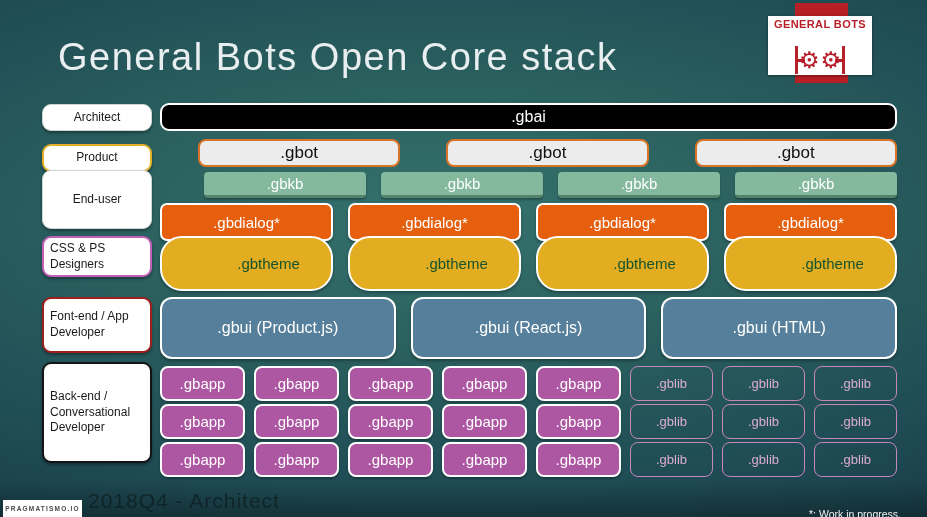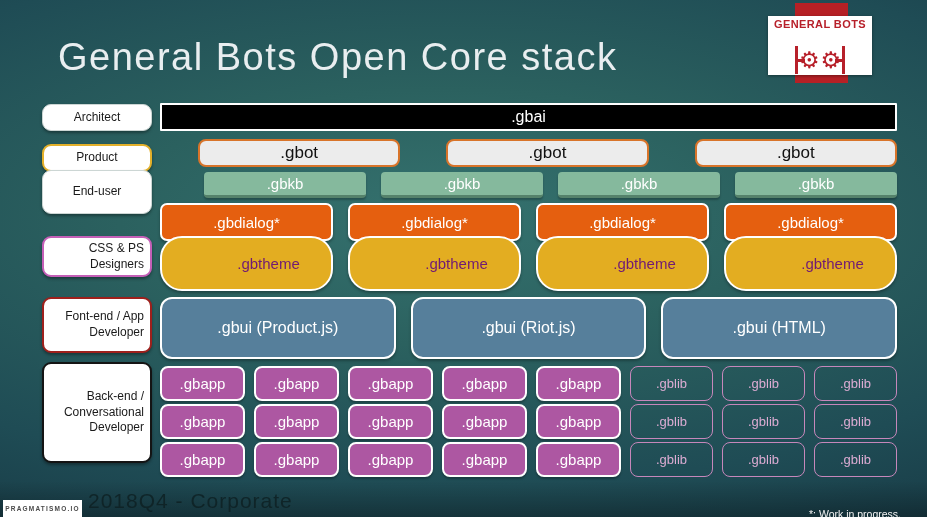--- a/index.html
+++ b/index.html
@@ -30,52 +30,52 @@
   .logo-gears { display:flex; align-items:center; gap:1px; }
   .gear { color:#b7202a; font-size:23px; line-height:24px; }
   .vbar { width:3px; height:28px; background:#b7202a; position:relative; display:inline-block; }
   .vbar::before { content:""; position:absolute; top:13px; width:7px; height:3px; background:#b7202a; }
   .vbar-left::before { left:3px; }
   .vbar-right::before { right:3px; }
   
   .label {
     position:absolute; left:42px; width:110px;
     background:#fff; border-radius:9px;
-    display:flex; align-items:center; justify-content:center; text-align:right;
+    display:flex; align-items:center; justify-content:center; text-align:left;
     color:#1a1a1a; font-size:12px; line-height:1.3; padding:2px 6px;
     box-shadow:0 2px 3px rgba(0,0,0,0.35);
   }
   .lbl-architect { top:104px; height:27px; border:1.5px solid #ccd6d4; }
   .lbl-product   { top:144px; height:28px; border:2px solid #e3b02a; }
-  .lbl-enduser   { top:170px; height:44px; border:1.5px solid #ccd6d4; }
+  .lbl-enduser   { top:170px; height:59px; border:1.5px solid #ccd6d4; }
   .lbl-designers { top:236px; height:41px; border:2px solid #c45fb7; }
   .lbl-frontend  { top:297px; height:56px; border:2px solid #9e201c; }
   .lbl-backend   { top:362px; height:101px; border:2px solid #141414; }
   
   .content-row { position:absolute; left:160px; width:737px; display:flex; }
   .box {
     flex:1; display:flex; align-items:center; justify-content:center;
     white-space:nowrap;
   }
   .row-gbai { top:103px; height:28px; }
-  .gbai-box { background:#000; border:2px solid #fff; border-radius:1px; color:#fff; font-size:16px; }
+  .gbai-box { background:#000; border:2px solid #fff; border-radius:9px; color:#fff; font-size:16px; }
 
   .row-gbot { top:139px; height:28px; gap:8px; }
   .gbot-box { background:#ececec; border:2px solid #d8742a; border-radius:8px; color:#111; font-size:17px;margin-left:38px; }
 
   .row-gbkb { top:172px; height:26px; gap:15px;padding-left:44px; }
   .gbkb-box {
     background:#85b99d; border-radius:4px; color:#fff; font-size:15px;
     border-bottom:3px solid #55826b; box-shadow:0 2px 2px rgba(0,0,0,0.25);
   }
   .row-gbdialog { top:203px; height:38px; gap:15px; }
   .gbdialog-box { background:#e55f0f; border:2px solid #fff; border-radius:7px; color:#fff; font-size:15px; box-shadow:0 2px 3px rgba(0,0,0,0.3); }
 
   .row-gbtheme { top:236px; height:55px; gap:15px; }
-  .gbtheme-box { background:#e3ad21; border:2px solid #fff; border-radius:22px; color:#701a75; font-size:15px; box-shadow:0 2px 3px rgba(0,0,0,0.3);padding-left:44px; }
+  .gbtheme-box { background:#e3ad21; border:2px solid #fff; border-radius:22px; color:#14532d; font-size:15px; box-shadow:0 2px 3px rgba(0,0,0,0.3);padding-left:44px; }
 
   .row-gbui { top:297px; height:62px; gap:15px; }
   .gbui-box { background:#567f9b; border:2.5px solid #fff; border-radius:12px; color:#fff; font-size:16px; box-shadow:0 2px 3px rgba(0,0,0,0.3); }
 
   .row-gbapp { height:35px; gap:9px; }
   .row-gbapp1 { top:366px; } .row-gbapp2 { top:404px; } .row-gbapp3 { top:442px; }
   .gbapp-box { background:#ad57a2; border:2.5px solid #fff; border-radius:8px; color:#fff; font-size:15px; box-shadow:0 2px 2px rgba(0,0,0,0.25); }
   .gblib-box { background:transparent; border:1.5px solid #c687bb; border-radius:8px; color:#dcacd3; font-size:13px; }
   
   .brandbox {
@@ -137,21 +137,21 @@
 
   <div class="content-row row-gbtheme">
     <div class="box gbtheme-box">.gbtheme</div>
     <div class="box gbtheme-box">.gbtheme</div>
     <div class="box gbtheme-box">.gbtheme</div>
     <div class="box gbtheme-box">.gbtheme</div>
   </div>
 
   <div class="content-row row-gbui">
     <div class="box gbui-box">.gbui (Product.js)</div>
-    <div class="box gbui-box">.gbui (Riot.js)</div>
+    <div class="box gbui-box">.gbui (React.js)</div>
     <div class="box gbui-box">.gbui (HTML)</div>
   </div>
 
   <div class="content-row row-gbapp row-gbapp1">
     <div class="box gbapp-box">.gbapp</div>
     <div class="box gbapp-box">.gbapp</div>
     <div class="box gbapp-box">.gbapp</div>
     <div class="box gbapp-box">.gbapp</div>
     <div class="box gbapp-box">.gbapp</div>
     <div class="box gblib-box">.gblib</div>
@@ -173,16 +173,16 @@
     <div class="box gbapp-box">.gbapp</div>
     <div class="box gbapp-box">.gbapp</div>
     <div class="box gbapp-box">.gbapp</div>
     <div class="box gbapp-box">.gbapp</div>
     <div class="box gblib-box">.gblib</div>
     <div class="box gblib-box">.gblib</div>
     <div class="box gblib-box">.gblib</div>
   </div>
 
   <div class="brandbox">PRAGMATISMO.IO</div>
-  <div class="footer-left">2018Q4 - Corporate</div>
+  <div class="footer-left">2018Q4 - Architect</div>
   <div class="footer-note">*: Work in progress.</div>
 
 </div>
 
 </body></html>

